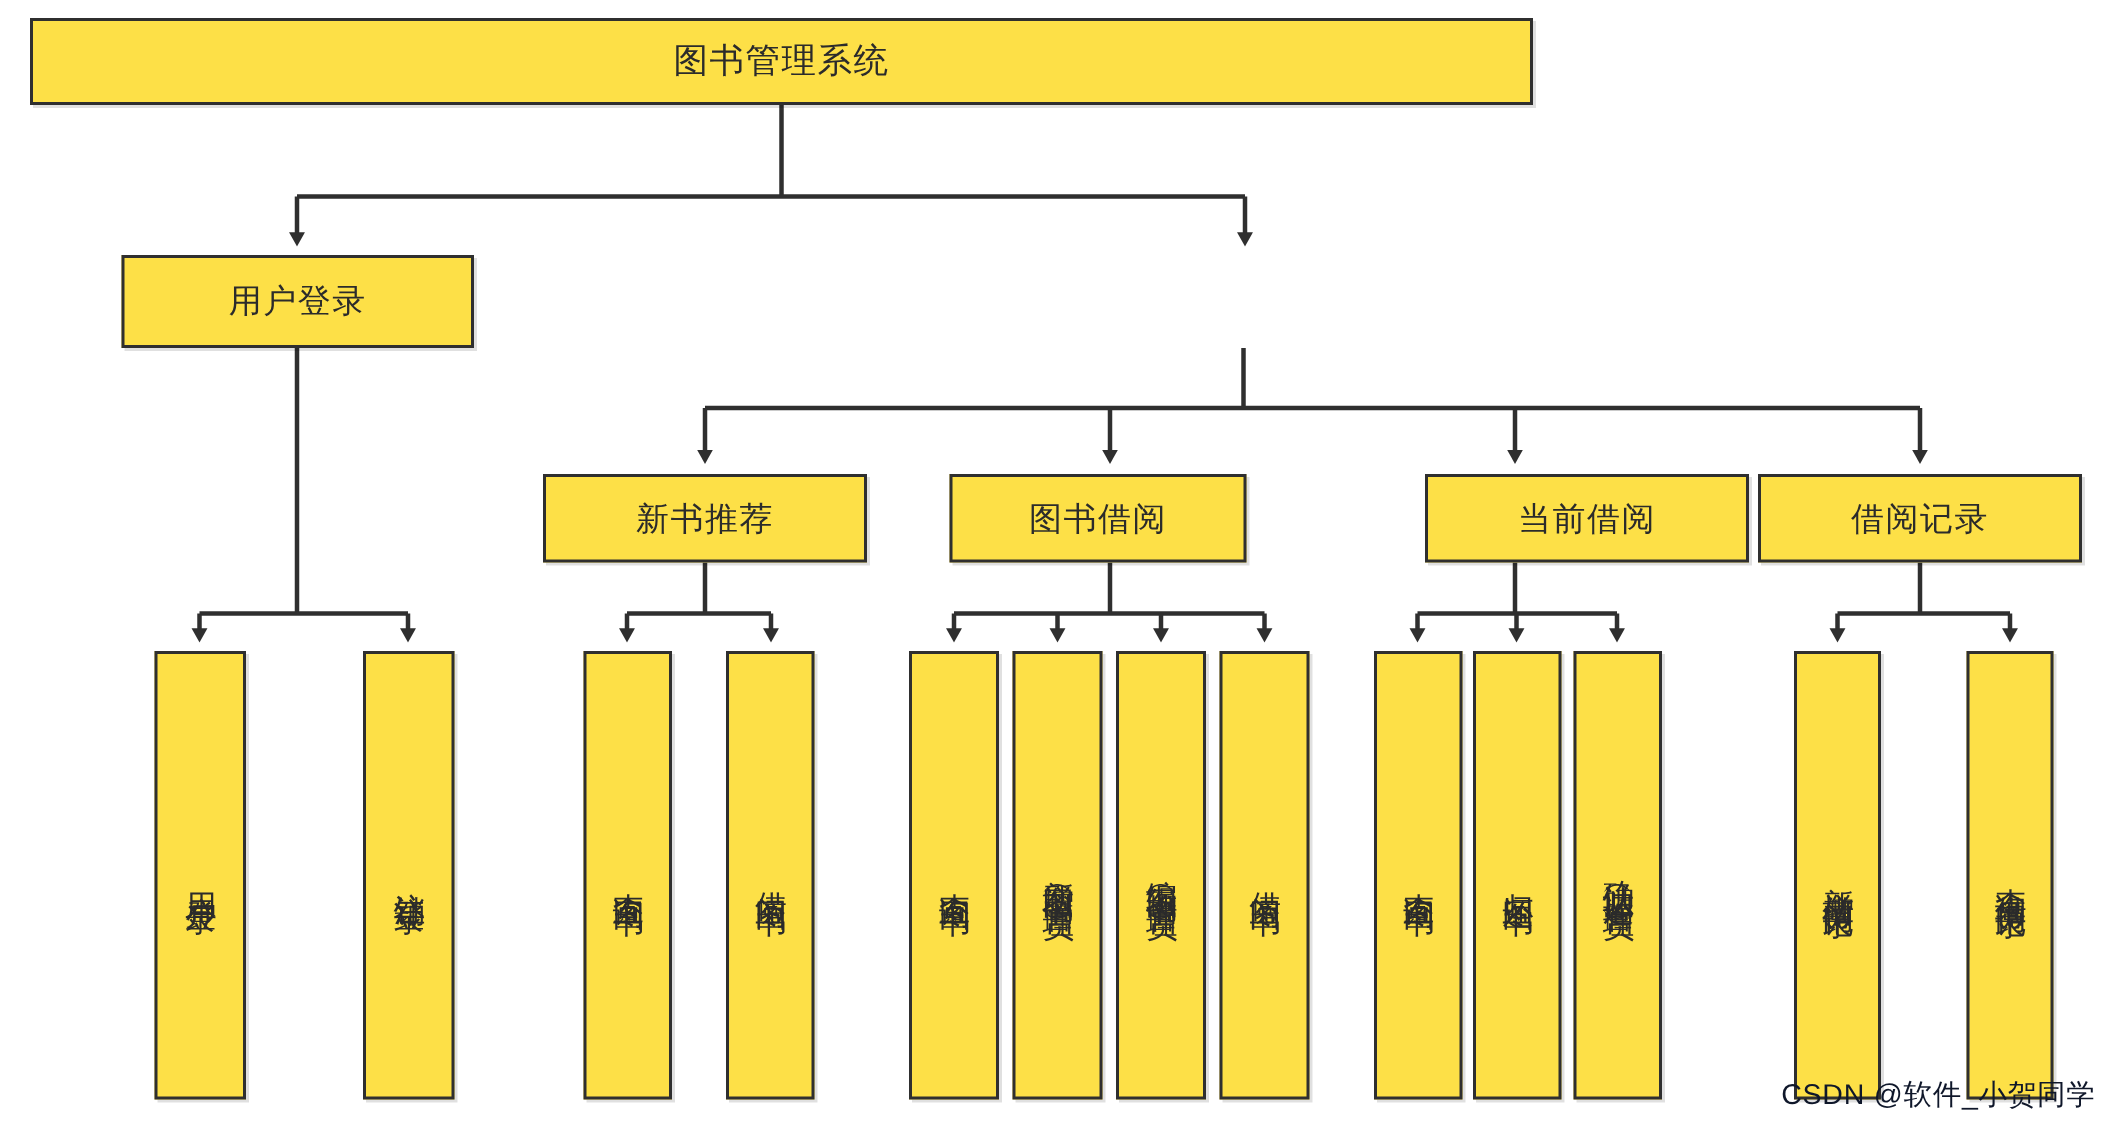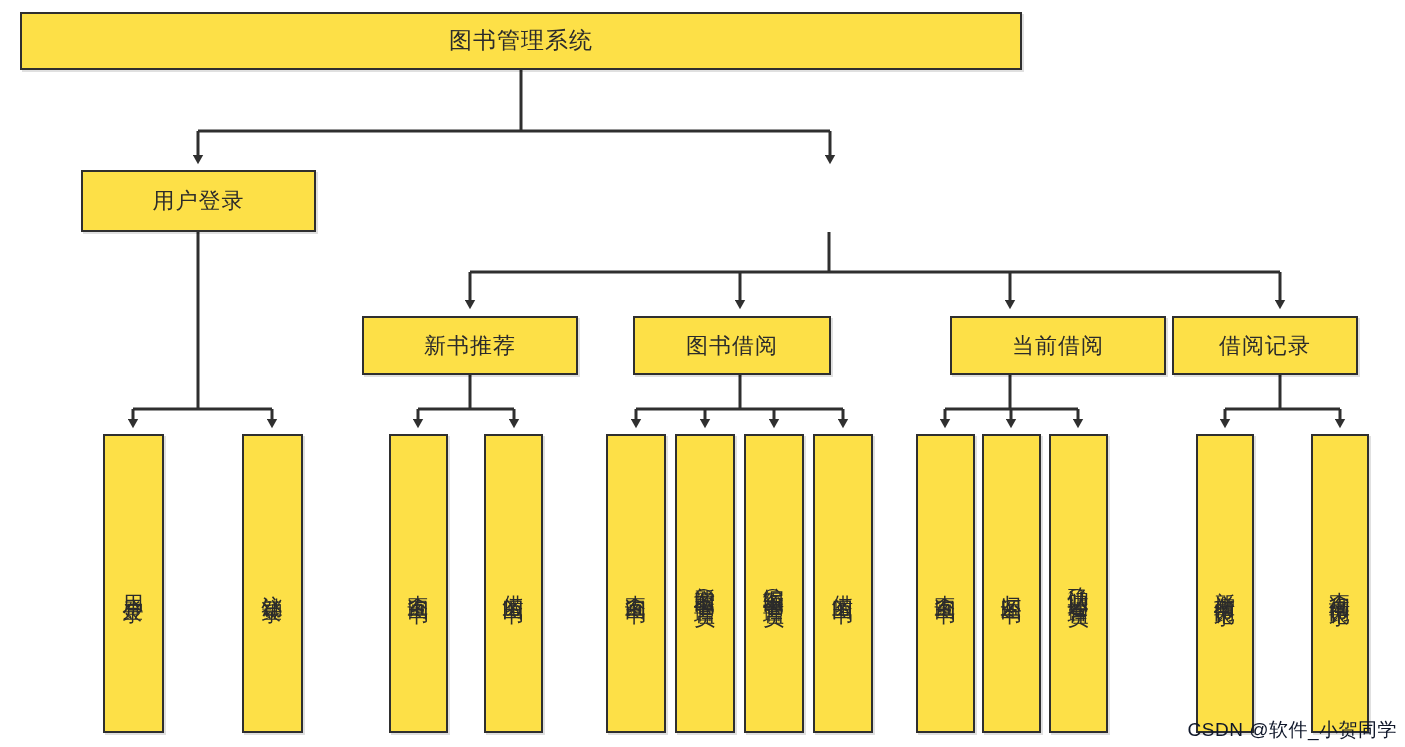--- a/index.html
+++ b/index.html
@@ -130,21 +130,21 @@
 
   <div class="node lvl2" id="n-l2-0" style="left: 362px; top: 316px; width: 216px; height: 59px;">
     <span class="node-label">新书推荐</span>
   </div>
   <div class="node lvl2" id="n-l2-1" style="left: 633px; top: 316px; width: 198px; height: 59px; justify-content: center;">
     <span class="node-label">图书借阅</span>
   </div>
   <div class="node lvl2" id="n-l2-2" style="left: 902px; top: 316px; width: 216px; height: 59px; margin-left: 48px;">
     <span class="node-label">当前借阅</span>
   </div>
-  <div class="node lvl2" id="n-l2-3" style="left: 1172px; top: 316px; width: 186px; height: 59px;">
+  <div class="node lvl2" id="n-l2-3" style="left: 1172px; top: 316px; width: 216px; height: 59px;">
     <span class="node-label">借阅记录</span>
   </div>
 
   <div class="node leaf" id="n-lf-0" style="left: 103px; top: 434px; width: 61px; height: 299px;">
     <span class="node-label">用户登录</span>
   </div>
   <div class="node leaf" id="n-lf-1" style="left: 242px; top: 434px; width: 61px; height: 299px;">
     <span class="node-label">注销登录</span>
   </div>
   <div class="node leaf" id="n-lf-2" style="left: 389px; top: 434px; width: 59px; height: 299px;">

